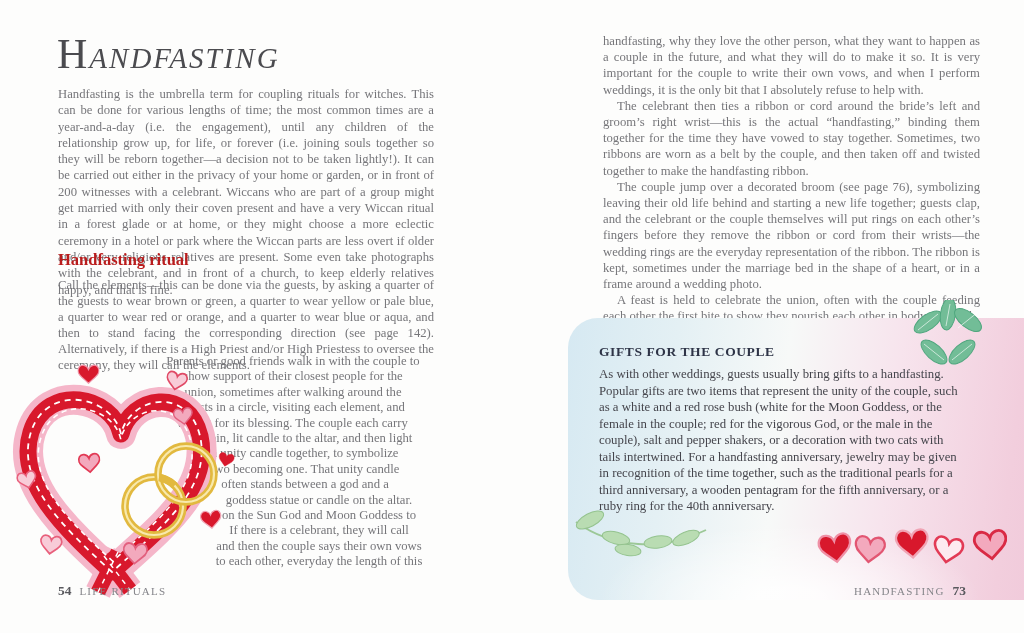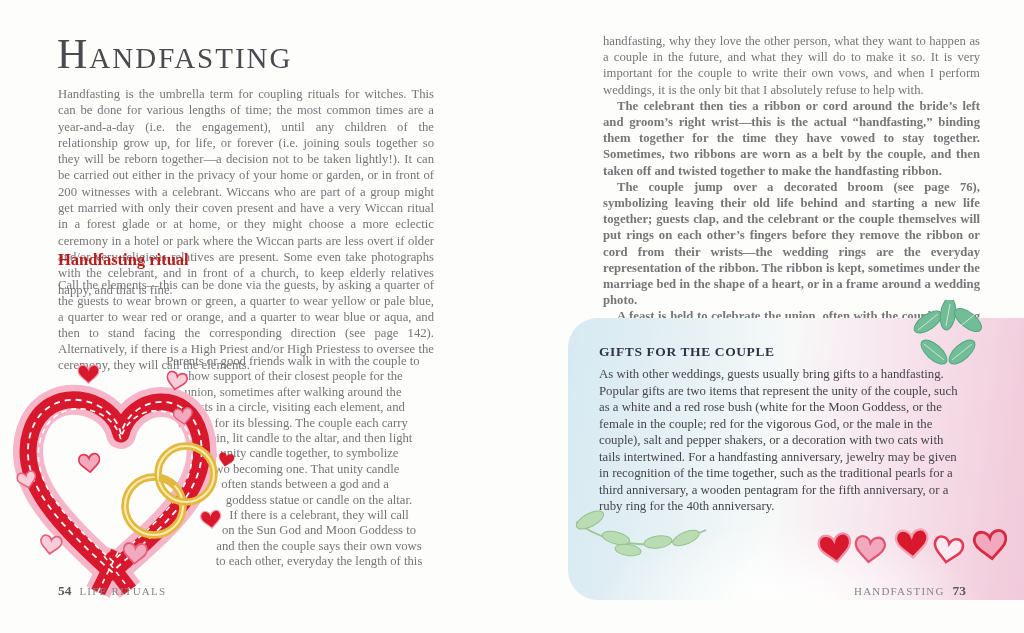--- a/index.html
+++ b/index.html
@@ -5,42 +5,42 @@
   html,body{margin:0;padding:0;background:#ffffff;}
   .spread{position:relative;width:1024px;height:633px;background:#fdfdfc;overflow:hidden;
           font-family:"Liberation Serif", serif;color:#76767a;}
   .page{position:absolute;top:0;height:633px;width:512px;}
   .page-left{left:0;}
   .page-right{left:512px;}
 
   
   .title{position:absolute;left:57px;top:33px;color:#4b4b4f;letter-spacing:2px;}
   .title .initial{font-size:42px;line-height:42px;}
-  .title .rest{font-size:29px;}
+  .title .rest{font-size:29px;font-style:italic;}
   .intro{position:absolute;left:58px;top:86px;width:376px;font-size:12.7px;line-height:16.3px;
          text-align:justify;}
   .section-heading{position:absolute;left:58px;top:250px;font-size:16.5px;font-weight:bold;color:#b91c1c;}
   .ritual-intro{position:absolute;left:58px;top:277px;width:376px;font-size:12.7px;line-height:16.1px;
          text-align:justify;}
   .wrap-block{position:absolute;left:148px;top:354px;width:290px;font-size:12.7px;line-height:15.4px;}
   .wrap-line{text-align:center;white-space:nowrap;}
   .wrap-line:nth-child(n+6){padding-left:24px;}
   .wrap-line:nth-child(n+10){padding-left:52px;}
   .illustration{position:absolute;left:0px;top:360px;width:256px;height:240px;}
 
   .footer{position:absolute;top:583px;font-size:11px;color:#85858a;letter-spacing:1.2px;}
   .footer .pagenum{font-size:13.5px;font-weight:bold;color:#59595e;letter-spacing:0;}
   .footer-left{left:58px;}
   .footer-right{right:58px;text-align:right;}
 
   
   .rp-text{position:absolute;left:91px;top:33px;width:377px;font-size:12.7px;line-height:16.2px;
            text-align:justify;}
   .rp-text p{margin:0;}
-  .rp-text p.indent{text-indent:14px;font-weight:bold;}
+  .rp-text p.indent{text-indent:14px;}
 
   .gift-box{position:absolute;left:56px;top:318px;width:528px;height:282px;border-radius:30px;
     background:
       radial-gradient(60% 45% at 42% 100%, rgba(255,255,255,0.85) 10%, rgba(255,255,255,0) 60%),
       linear-gradient(97deg,#d6e9f2 0%, #e4f0f4 20%, #f7f9f8 40%, #f7e4ed 60%, #f2cedd 82%, #eec3d6 100%);}
   .gift-heading{position:absolute;left:31px;top:26px;font-size:13.5px;font-weight:bold;
     letter-spacing:0.6px;color:#2e3447;}
   .gift-body{position:absolute;left:31px;top:48px;width:368px;font-size:12.8px;line-height:16.5px;
     color:#45454c;}
 
@@ -77,22 +77,22 @@
       <div class="wrap-line">Parents or good friends walk in with the couple to</div>
       <div class="wrap-line">show support of their closest people for the</div>
       <div class="wrap-line">union, sometimes after walking around the</div>
       <div class="wrap-line">guests in a circle, visiting each element, and</div>
       <div class="wrap-line">asking for its blessing. The couple each carry</div>
       <div class="wrap-line">a thin, lit candle to the altar, and then light</div>
       <div class="wrap-line">a unity candle together, to symbolize</div>
       <div class="wrap-line">two becoming one. That unity candle</div>
       <div class="wrap-line">often stands between a god and a</div>
       <div class="wrap-line">goddess statue or candle on the altar.</div>
+      <div class="wrap-line">on the Sun God and Moon Goddess to</div>
       <div class="wrap-line">If there is a celebrant, they will call</div>
-      <div class="wrap-line">on the Sun God and Moon Goddess to</div>
       <div class="wrap-line">and then the couple says their own vows</div>
       <div class="wrap-line">to each other, everyday the length of this</div>
     </div>
 
     <svg class="illustration" viewBox="0 0 256 240" aria-hidden="true">
 
       <path d="M118,192 L98,232" fill="none" stroke="#f5b6c9" stroke-width="26"></path>
       <path d="M104,196 L130,230" fill="none" stroke="#f5b6c9" stroke-width="26"></path>
 
       <path d="M121,74 C113,36 47,22 31,72 C15,122 64,168 112,212 C158,170 212,130 200,76 C188,26 130,36 121,74 Z" fill="none" stroke="#f5b6c9" stroke-width="30" stroke-linejoin="round"></path>

